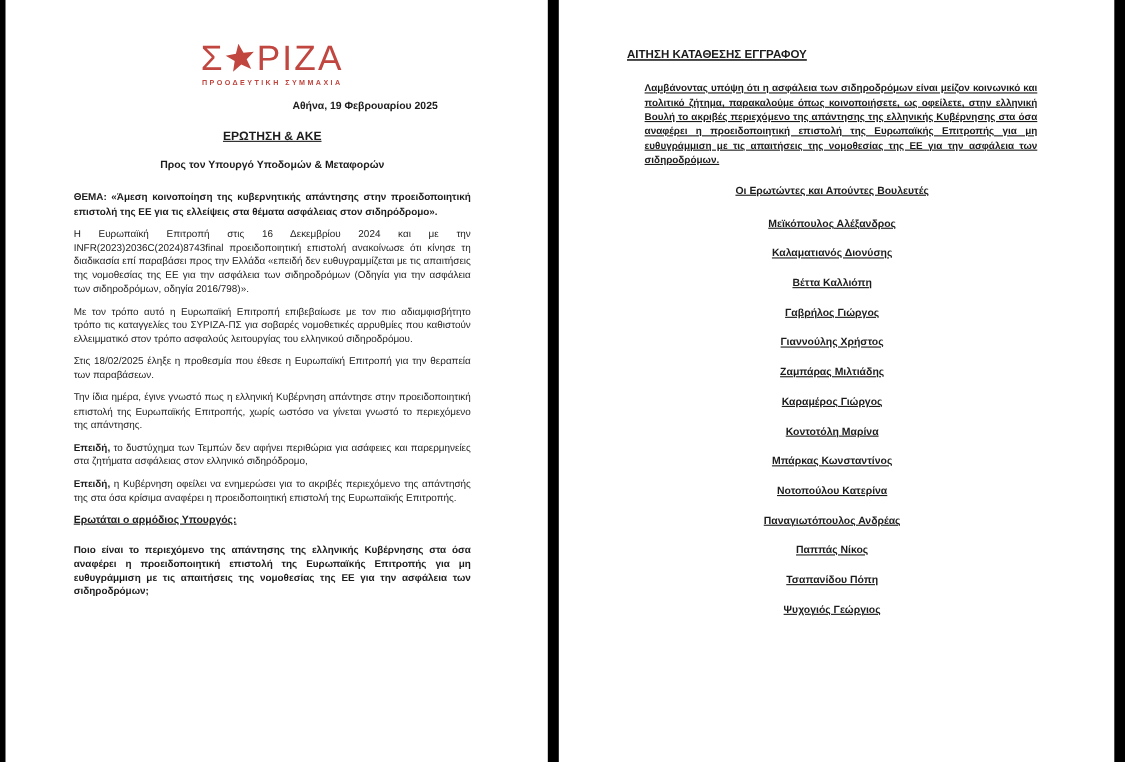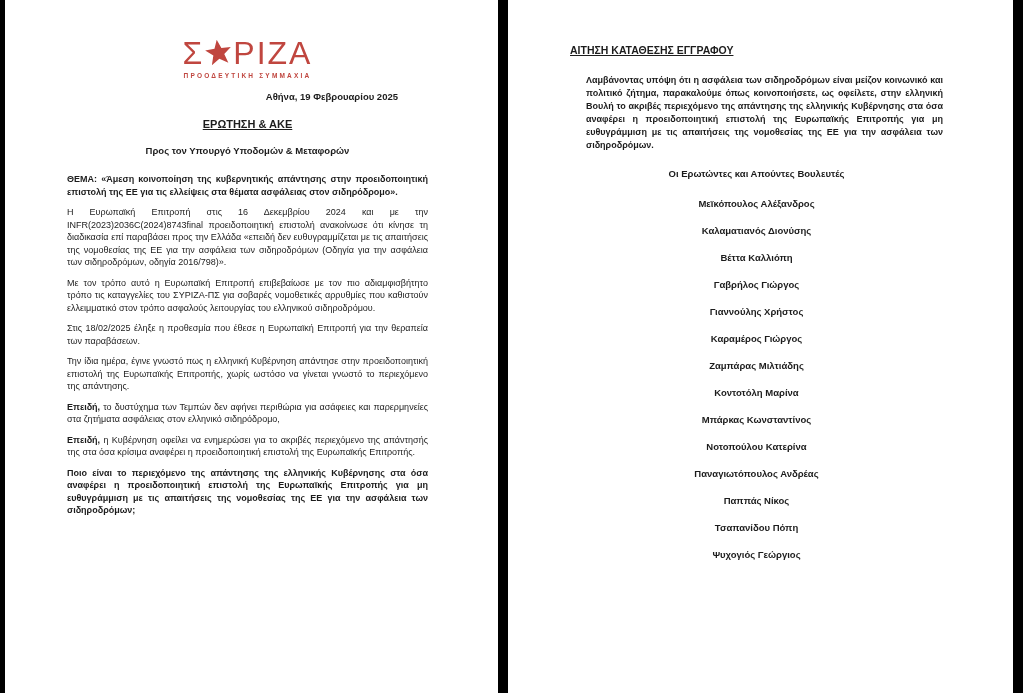--- a/index.html
+++ b/index.html
@@ -10,21 +10,21 @@
     color:#1c1c1c;
     position:relative;
     overflow:hidden;
   }
   .canvas{position:absolute;inset:0;}
   .page{position:absolute;top:0;height:693px;background:#fff;box-sizing:border-box;}
   .page-left{left:5px;width:493px;}
   .page-right{left:508px;width:505px;}
   .inner{box-sizing:border-box;height:100%;}
   .inner-left{padding:36px 70px 0 62px;}
-  .inner-right{padding:44px 70px 12px 62px;}
+  .inner-right{padding:44px 70px 12px 62px;text-decoration:underline;}
 
   
   .logo-wrap{text-align:center;margin-bottom:12px;}
   .logo-main{
     font-size:32px;line-height:34px;font-weight:400;letter-spacing:2px;
     display:inline-flex;align-items:center;justify-content:center;
   }
   .logo-main .star{width:27px;height:27px;margin:0 1px 2px 1px;transform:rotate(-8deg);}
   .logo-sub{font-size:6.5px;letter-spacing:2.2px;font-weight:bold;margin-top:2px;}
 
@@ -77,40 +77,41 @@
       <div>
           <p class="para bold"><b>ΘΕΜΑ:</b> «Άμεση κοινοποίηση της κυβερνητικής απάντησης στην προειδοποιητική επιστολή της ΕΕ για τις ελλείψεις στα θέματα ασφάλειας στον σιδηρόδρομο».</p>
           <p class="para">Η Ευρωπαϊκή Επιτροπή στις 16 Δεκεμβρίου 2024 και με την INFR(2023)2036C(2024)8743final προειδοποιητική επιστολή ανακοίνωσε ότι κίνησε τη διαδικασία επί παραβάσει προς την Ελλάδα «επειδή δεν ευθυγραμμίζεται με τις απαιτήσεις της νομοθεσίας της ΕΕ για την ασφάλεια των σιδηροδρόμων (Οδηγία για την ασφάλεια των σιδηροδρόμων, οδηγία 2016/798)».</p>
           <p class="para">Με τον τρόπο αυτό η Ευρωπαϊκή Επιτροπή επιβεβαίωσε με τον πιο αδιαμφισβήτητο τρόπο τις καταγγελίες του ΣΥΡΙΖΑ-ΠΣ για σοβαρές νομοθετικές αρρυθμίες που καθιστούν ελλειμματικό στον τρόπο ασφαλούς λειτουργίας του ελληνικού σιδηροδρόμου.</p>
           <p class="para">Στις 18/02/2025 έληξε η προθεσμία που έθεσε η Ευρωπαϊκή Επιτροπή για την θεραπεία των παραβάσεων.</p>
           <p class="para">Την ίδια ημέρα, έγινε γνωστό πως η ελληνική Κυβέρνηση απάντησε στην προειδοποιητική επιστολή της Ευρωπαϊκής Επιτροπής, χωρίς ωστόσο να γίνεται γνωστό το περιεχόμενο της απάντησης.</p>
           <p class="para"><b>Επειδή,</b> το δυστύχημα των Τεμπών δεν αφήνει περιθώρια για ασάφειες και παρερμηνείες στα ζητήματα ασφάλειας στον ελληνικό σιδηρόδρομο,</p>
           <p class="para"><b>Επειδή,</b> η Κυβέρνηση οφείλει να ενημερώσει για το ακριβές περιεχόμενο της απάντησής της στα όσα κρίσιμα αναφέρει η προειδοποιητική επιστολή της Ευρωπαϊκής Επιτροπής.</p>
         </div>
 
+      <p class="q-intro">Ερωτάται ο αρμόδιος Υπουργός:</p>
       <p class="para q-text">Ποιο είναι το περιεχόμενο της απάντησης της ελληνικής Κυβέρνησης στα όσα αναφέρει η προειδοποιητική επιστολή της Ευρωπαϊκής Επιτροπής για μη ευθυγράμμιση με τις απαιτήσεις της νομοθεσίας της ΕΕ για την ασφάλεια των σιδηροδρόμων;</p>
 
     </div>
   </div>
 
   <div class="page page-right">
     <div class="inner inner-right">
 
       <p class="r-heading">ΑΙΤΗΣΗ ΚΑΤΑΘΕΣΗΣ ΕΓΓΡΑΦΟΥ</p>
       <p class="r-para">Λαμβάνοντας υπόψη ότι η ασφάλεια των σιδηροδρόμων είναι μείζον κοινωνικό και πολιτικό ζήτημα, παρακαλούμε όπως κοινοποιήσετε, ως οφείλετε, στην ελληνική Βουλή το ακριβές περιεχόμενο της απάντησης της ελληνικής Κυβέρνησης στα όσα αναφέρει η προειδοποιητική επιστολή της Ευρωπαϊκής Επιτροπής για μη ευθυγράμμιση με τις απαιτήσεις της νομοθεσίας της ΕΕ για την ασφάλεια των σιδηροδρόμων.</p>
       <p class="sig-title">Οι Ερωτώντες και Απούντες Βουλευτές</p>
 
       <div>
           <div class="signatory">Μεϊκόπουλος Αλέξανδρος</div>
           <div class="signatory">Καλαματιανός Διονύσης</div>
           <div class="signatory">Βέττα Καλλιόπη</div>
           <div class="signatory">Γαβρήλος Γιώργος</div>
           <div class="signatory">Γιαννούλης Χρήστος</div>
+          <div class="signatory">Ζαμπάρας Μιλτιάδης</div>
           <div class="signatory">Καραμέρος Γιώργος</div>
-          <div class="signatory">Ζαμπάρας Μιλτιάδης</div>
           <div class="signatory">Κοντοτόλη Μαρίνα</div>
           <div class="signatory">Μπάρκας Κωνσταντίνος</div>
           <div class="signatory">Νοτοπούλου Κατερίνα</div>
           <div class="signatory">Παναγιωτόπουλος Ανδρέας</div>
           <div class="signatory">Παππάς Νίκος</div>
           <div class="signatory">Τσαπανίδου Πόπη</div>
           <div class="signatory">Ψυχογιός Γεώργιος</div>
         </div>
 
     </div>

